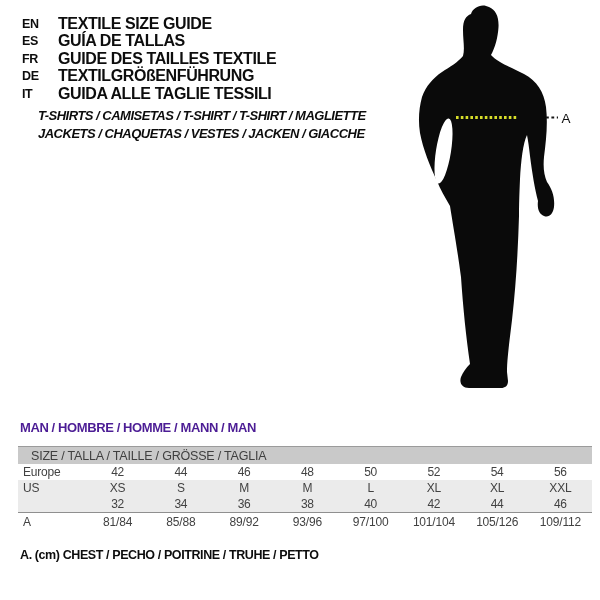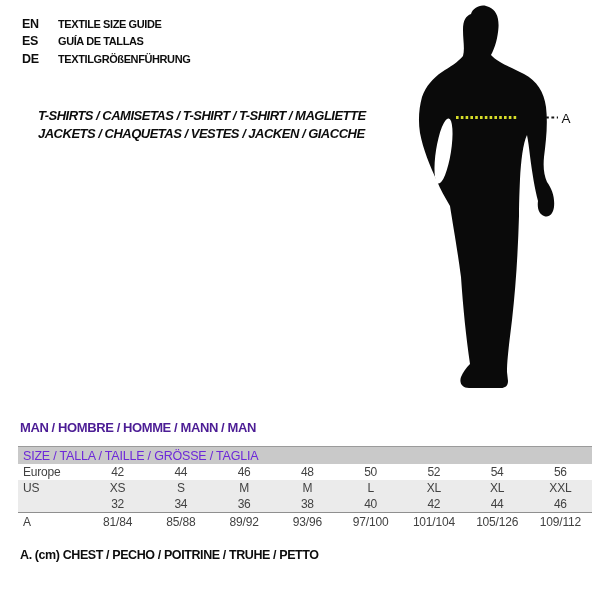--- a/index.html
+++ b/index.html
@@ -4,31 +4,31 @@
 <style>
   html,body{margin:0;padding:0;background:#fff;}
   #canvas{
     position:relative;width:600px;height:600px;background:#ffffff;overflow:hidden;
     font-family:"Liberation Sans",sans-serif;color:#111;
   }
   
   .lang-block{position:absolute;left:22px;top:15px;}
   .lang-row{display:flex;height:17.5px;align-items:center;}
   .lang-code{width:36px;font-size:12.5px;font-weight:bold;letter-spacing:-0.4px;color:#0d0d0d;}
-  .lang-label{font-size:11px;font-weight:bold;letter-spacing:-0.4px;color:#0d0d0d;white-space:nowrap;}
+  .lang-label{font-size:16px;font-weight:bold;letter-spacing:-0.4px;color:#0d0d0d;white-space:nowrap;}
   
   .garments{position:absolute;left:38px;top:107px;font-style:italic;}
   .garments div{font-size:13px;font-weight:bold;letter-spacing:-0.5px;line-height:18px;color:#0d0d0d;white-space:nowrap;}
   
   .figure{position:absolute;left:395px;top:0;width:205px;height:400px;}
   
   .man-heading{position:absolute;left:20px;top:420px;font-size:13px;font-weight:bold;letter-spacing:-0.4px;color:#4c1d95;white-space:nowrap;}
   
   .size-table{position:absolute;left:18px;top:446px;width:574px;border-top:1px solid #9b9b9b;font-size:12px;color:#424242;letter-spacing:-0.2px;}
-  .st-header{background:#c9c9c9;height:17px;display:flex;align-items:center;padding-left:5px;font-size:12.5px;color:#6d28d9;}
+  .st-header{background:#c9c9c9;height:17px;display:flex;align-items:center;padding-left:13px;font-size:12.5px;color:#404040;}
   .st-row{display:grid;grid-template-columns:68px repeat(8,1fr);align-items:center;height:16px;}
   .st-row.shade{background:#ebebeb;}
   .st-row.last-shade{border-bottom:1px solid #8f8f8f;}
   .st-row.tall{height:17px;}
   .st-label{padding-left:5px;text-align:left;}
   .st-cell{text-align:center;}
   
   .footnote{position:absolute;left:20px;top:548px;font-size:12.5px;font-weight:bold;letter-spacing:-0.4px;color:#0d0d0d;white-space:nowrap;text-align:right;}
 </style>
 </head>
@@ -39,22 +39,30 @@
   <div class="lang-block">
     <div class="lang-row">
       <span class="lang-code">EN</span>
       <span class="lang-label">TEXTILE SIZE GUIDE</span>
     </div>
     <div class="lang-row">
       <span class="lang-code">ES</span>
       <span class="lang-label">GUÍA DE TALLAS</span>
     </div>
     <div class="lang-row">
+      <span class="lang-code">FR</span>
+      <span class="lang-label">GUIDE DES TAILLES TEXTILE</span>
+    </div>
+    <div class="lang-row">
       <span class="lang-code">DE</span>
       <span class="lang-label">TEXTILGRÖßENFÜHRUNG</span>
+    </div>
+    <div class="lang-row">
+      <span class="lang-code">IT</span>
+      <span class="lang-label">GUIDA ALLE TAGLIE TESSILI</span>
     </div>
   </div>
 
   <div class="garments">
     <div>T-SHIRTS / CAMISETAS / T-SHIRT / T-SHIRT / MAGLIETTE</div>
     <div>JACKETS / CHAQUETAS / VESTES / JACKEN / GIACCHE</div>
   </div>
 
   <svg class="figure" viewBox="0 0 205 400">
     <path fill="#0a0a0a" d="M 76 14

